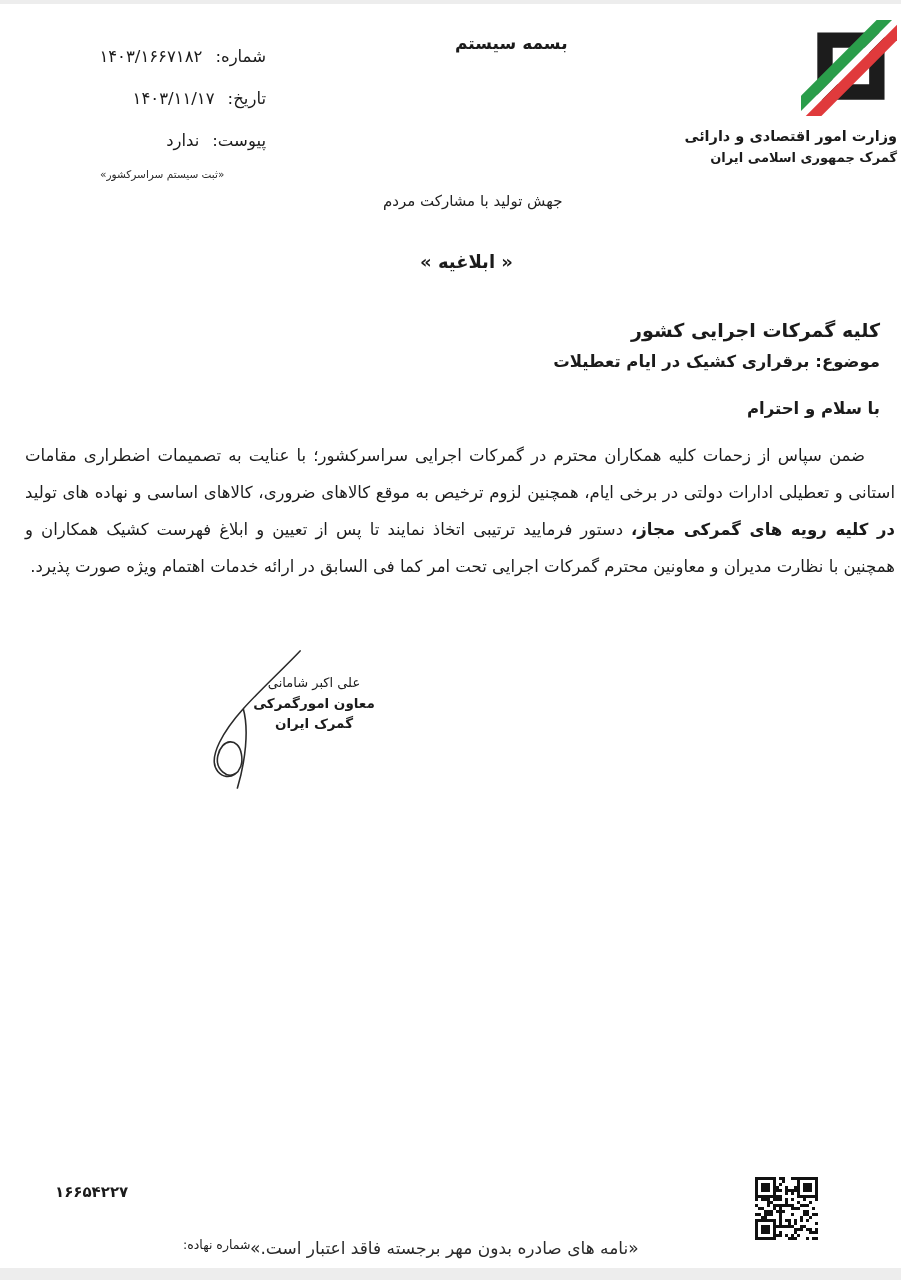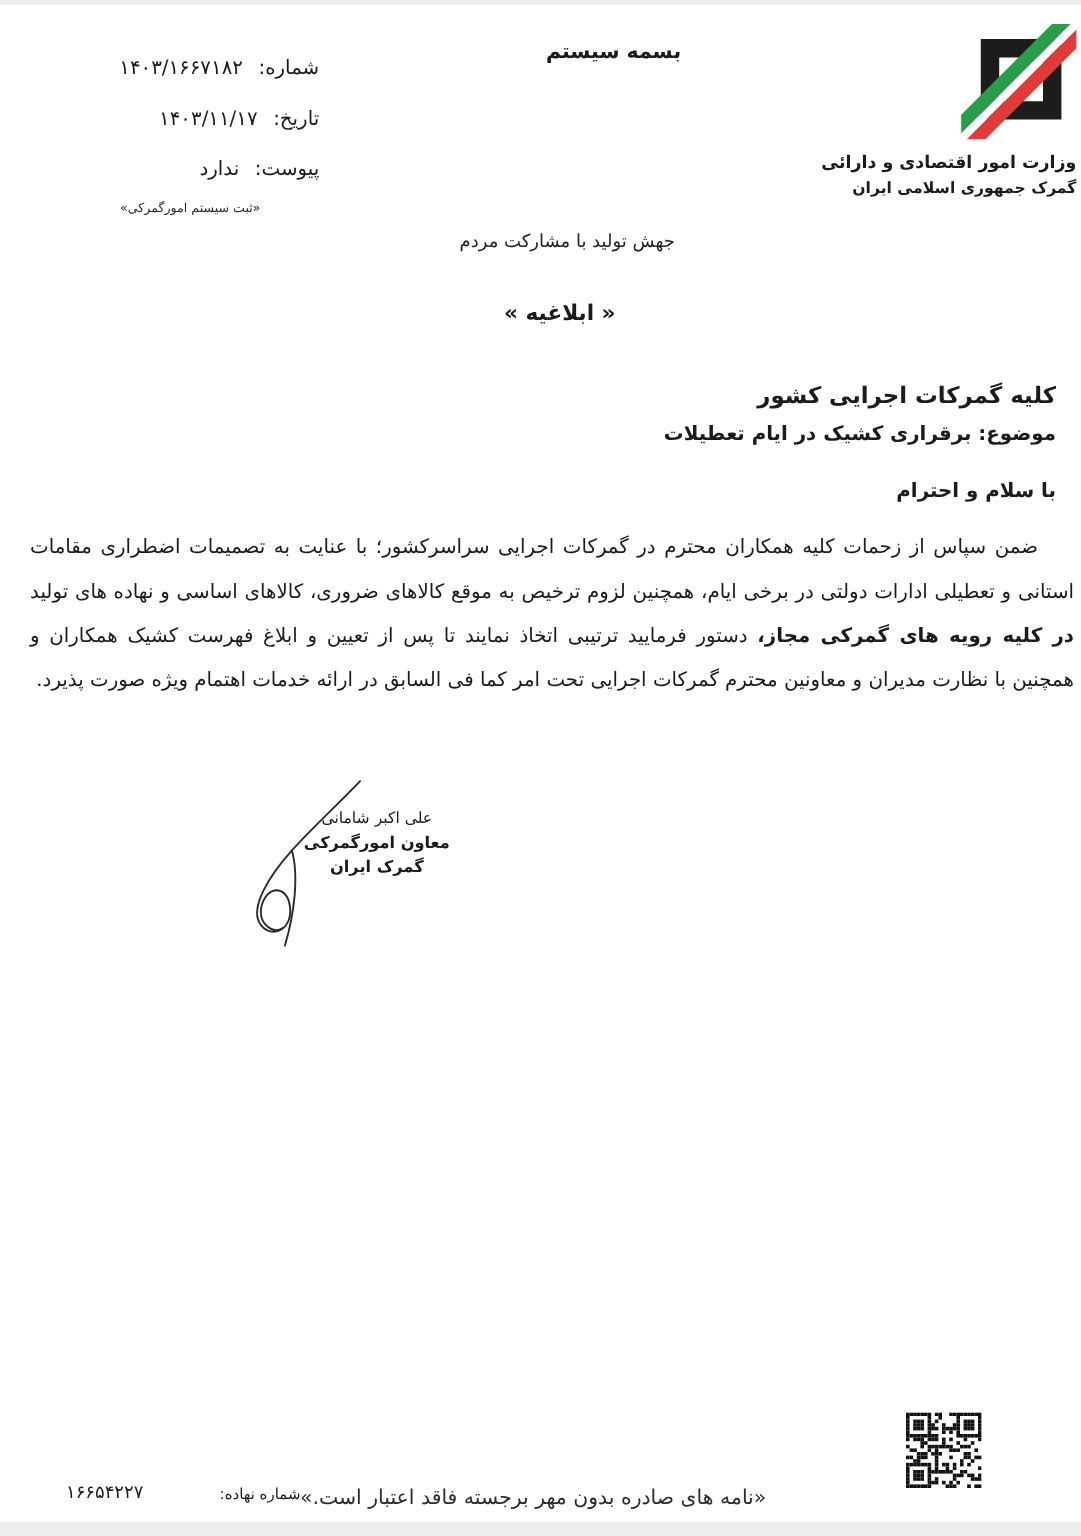--- a/index.html
+++ b/index.html
@@ -47,21 +47,21 @@
   .body-text .bold-seg { font-weight:bold; }
 
   
   .sig-block { position:absolute; left:238px; top:672px; width:152px; text-align:center; }
   .sig-name  { font-size:13px; font-weight:normal; line-height:21px; }
   .sig-title { font-size:13.5px; font-weight:bold; line-height:20px; }
   .sig-scribble { position:absolute; left:198px; top:648px; pointer-events:none; }
 
   
   .qr { position:absolute; left:755px; top:1177px; width:63px; height:63px; }
-  .footer-serial-value { position:absolute; left:55px;  top:1234px; font-size:15px; font-weight:400; direction:rtl; }
+  .footer-serial-value { position:absolute; left:55px;  top:1183px; font-size:15px; font-weight:700; direction:rtl; }
   .footer-serial-label { position:absolute; left:183px; top:1237px; font-size:12.5px; direction:rtl; }
   .footer-note         { position:absolute; left:250px; top:1238px; font-size:17px; direction:rtl; color:#2a2a2a; }
 </style>
 </head>
 <body>
 
 <div class="page">
 
   <div class="edge-strip top"></div>
   <div class="edge-strip bottom"></div>
@@ -73,21 +73,21 @@
     </div>
     <div class="meta-row">
       <span>تاریخ:</span>
       <span>۱۴۰۳/۱۱/۱۷</span>
     </div>
     <div class="meta-row">
       <span>پیوست:</span>
       <span>ندارد</span>
     </div>
   </div>
-  <div class="meta-note">«ثبت سیستم امورگمرکی»</div>
+  <div class="meta-note">«ثبت سیستم سراسرکشور»</div>
 
   <div class="besmellah">بسمه سیستم</div>
 
   <div class="header-right">
     <span class="logo-wrap">
       <svg viewBox="0 0 100 100" width="96" height="96" aria-hidden="true">
         <path d="M17,13 H87 V83 H17 Z M33,29 H71 V67 H33 Z" fill-rule="evenodd" fill="#1c1c1c"></path>
         <g transform="rotate(-45 50 50)">
           <rect x="-20" y="35" width="140" height="11.5" fill="#2a9d4a"></rect>
           <rect x="-20" y="46.5" width="140" height="7" fill="#ffffff"></rect>

